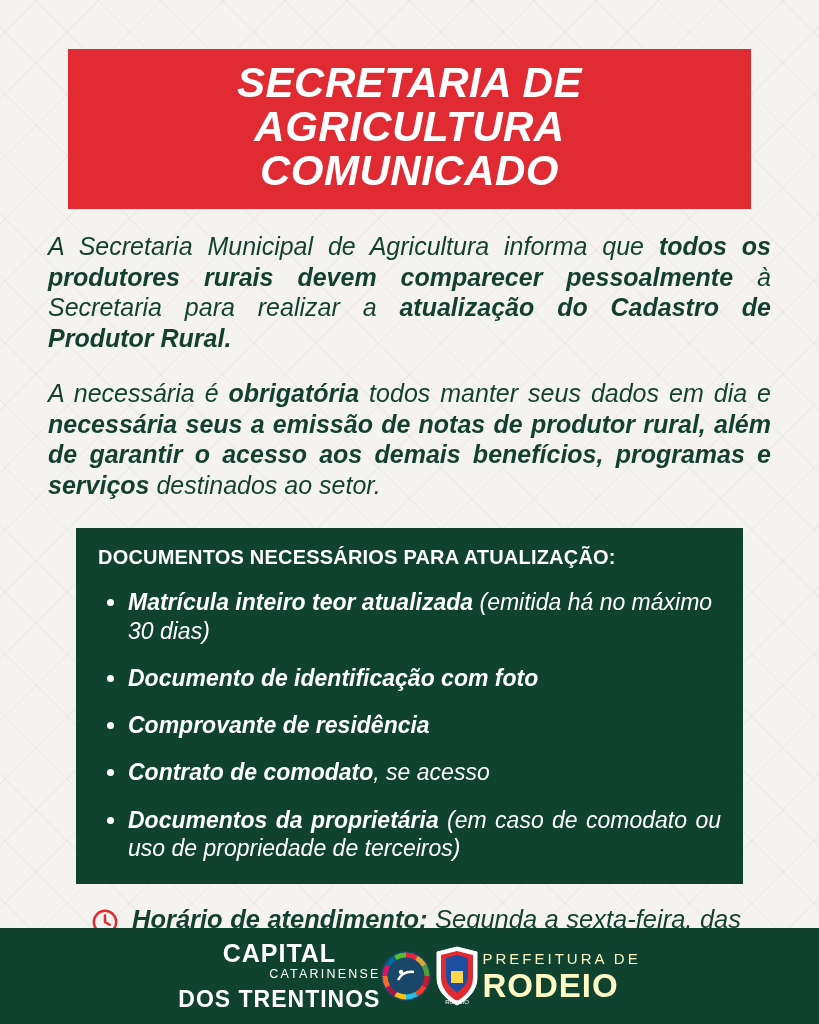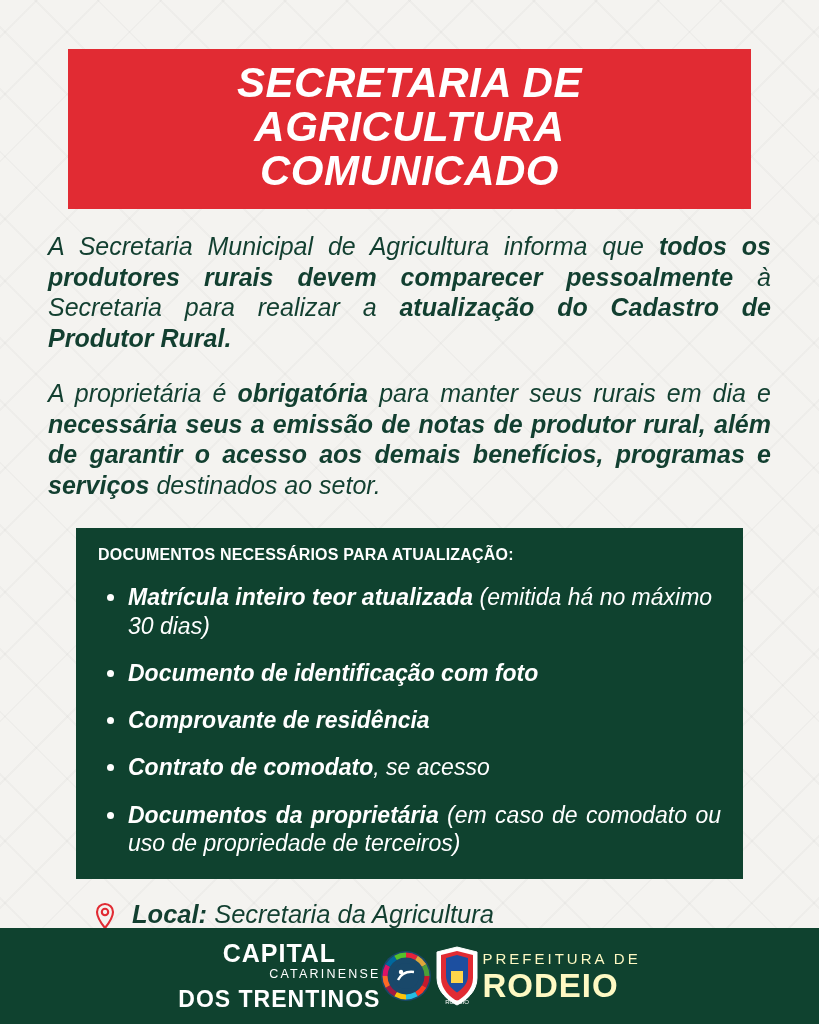--- a/index.html
+++ b/index.html
@@ -55,21 +55,21 @@
   .para b { font-weight: bold; }
 
   
   .docs-box {
     margin: 28px 28px 0 28px;
     background: #0f422f;
     color: #ffffff;
     padding: 18px 22px 22px 22px;
   }
   .docs-title {
-    font-size: 16px;
+    font-size: 20px;
     font-weight: bold;
     letter-spacing: 0.2px;
     margin-bottom: 6px;
   }
   .docs-list {
     margin: 0;
     padding-left: 30px;
     font-style: italic;
     font-size: 23px;
     line-height: 1.23;
@@ -141,42 +141,33 @@
 
   <div class="header-band">
     <div class="line l2">SECRETARIA DE AGRICULTURA</div>
     <div class="line l1">COMUNICADO</div>
   </div>
 
   <div class="content">
 
     <p class="para"><span>A Secretaria Municipal de Agricultura informa que </span><b>todos os produtores rurais devem comparecer pessoalmente</b><span> à Secretaria para realizar a </span><b>atualização do Cadastro de Produtor Rural.</b></p>
 
-    <p class="para"><span>A proprietária é </span><b>obrigatória</b><span> para manter seus rurais em dia e </span><b>necessária seus a emissão de notas de produtor rural, além de garantir o acesso aos demais benefícios, programas e serviços</b><span> destinados ao setor.</span></p>
+    <p class="para"><span>A necessária é </span><b>obrigatória</b><span> todos manter seus dados em dia e </span><b>necessária seus a emissão de notas de produtor rural, além de garantir o acesso aos demais benefícios, programas e serviços</b><span> destinados ao setor.</span></p>
 
     <div class="docs-box">
       <div class="docs-title">DOCUMENTOS NECESSÁRIOS PARA ATUALIZAÇÃO:</div>
       <ul class="docs-list">
         <li><b>Matrícula inteiro teor atualizada</b><span> (emitida há no máximo 30 dias)</span></li>
         <li><b>Documento de identificação com foto</b><span></span></li>
         <li><b>Comprovante de residência</b><span></span></li>
         <li><b>Contrato de comodato</b><span>, se acesso</span></li>
         <li class="just"><b>Documentos da proprietária</b><span> (em caso de comodato ou uso de propriedade de terceiros)</span></li>
       </ul>
     </div>
 
-    <div class="info">
-      <span class="icon">
-        <svg width="26" height="30" viewBox="0 0 24 30" fill="none" stroke="#e12b33" stroke-width="2.1">
-          <path d="M12 2c-4.4 0-8 3.5-8 7.9 0 5.9 8 16.1 8 16.1s8-10.2 8-16.1C20 5.5 16.4 2 12 2z"></path>
-          <circle cx="12" cy="10" r="3.2"></circle>
-        </svg>
-      </span>
-      <span class="txt"><b>Local:</b><span> Secretaria da Agricultura</span></span>
-    </div>
 
     <div class="info horario">
       <span class="icon">
         <svg width="28" height="28" viewBox="0 0 24 24" fill="none" stroke="#e12b33" stroke-width="2.1">
           <circle cx="12" cy="12" r="9.6"></circle>
           <path d="M12 6.5V12l4 2.4" stroke-linecap="round"></path>
         </svg>
       </span>
       <span class="txt"><b>Horário de atendimento:</b><span> Segunda a sexta-feira, das </span><b>07h30 às 11h30</b><span> e das </span><b>13h30 às 17h00.</b></span>
     </div>

